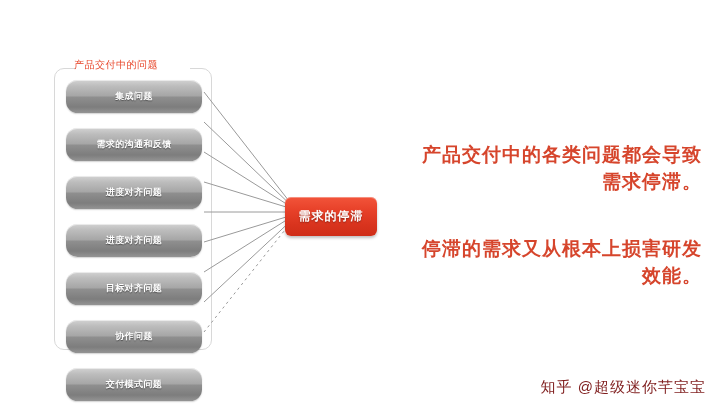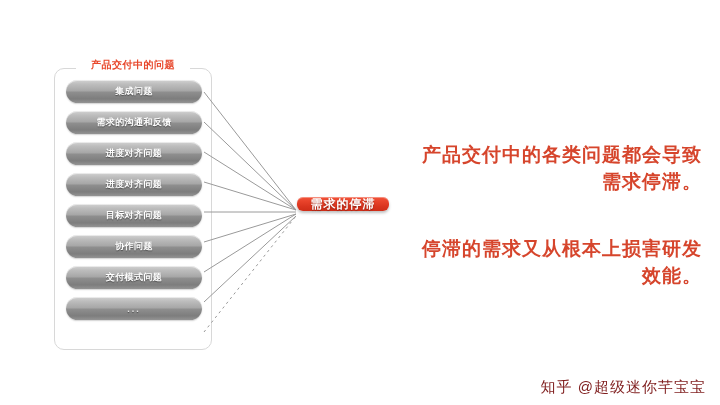--- a/index.html
+++ b/index.html
@@ -44,40 +44,40 @@
     width: 114px;
     height: 9px;
     background: #ffffff;
   }
 
   #group-title {
     position: absolute;
     left: 20px;
     top: -10px;
     width: 118px;
-    text-align: center;
+    text-align: left;
     font-size: 10px;
-    font-weight: bold;
+    font-weight: normal;
     color: #e8472b;
     letter-spacing: 0.5px;
     white-space: nowrap;
   }
 
   
   #pill-list {
     position: absolute;
     left: 12px;
     top: 12px;
     width: 136px;
   }
   .pill {
     position: relative;
     width: 136px;
-    height: 23px;
-    margin-bottom: 8px;
+    height: 33px;
+    margin-bottom: 15px;
     border-radius: 11.5px;
     background: linear-gradient(to bottom,
                 #d2d2d2 0%,
                 #bdbdbd 18%,
                 #a6a6a6 48%,
                 #8f8f8f 52%,
                 #7d7d7d 82%,
                 #949494 100%);
     box-shadow: 0 1px 1.5px rgba(0,0,0,0.18),
                 inset 0 1px 0 rgba(255,255,255,0.55);
@@ -104,24 +104,24 @@
     left: 0;
     top: 0;
     width: 720px;
     height: 405px;
     pointer-events: none;
   }
 
   
   #red-node {
     position: absolute;
-    left: 297px;
+    left: 285px;
     top: 197px;
     width: 92px;
-    height: 14px;
+    height: 39px;
     border-radius: 6px;
     background: linear-gradient(to bottom,
                 #f2543a 0%,
                 #e8422a 32%,
                 #d9341e 70%,
                 #cf2d18 100%);
     box-shadow: 0 2px 3px rgba(0,0,0,0.25),
                 inset 0 1px 0 rgba(255,255,255,0.35);
     display: flex;
     align-items: center;

